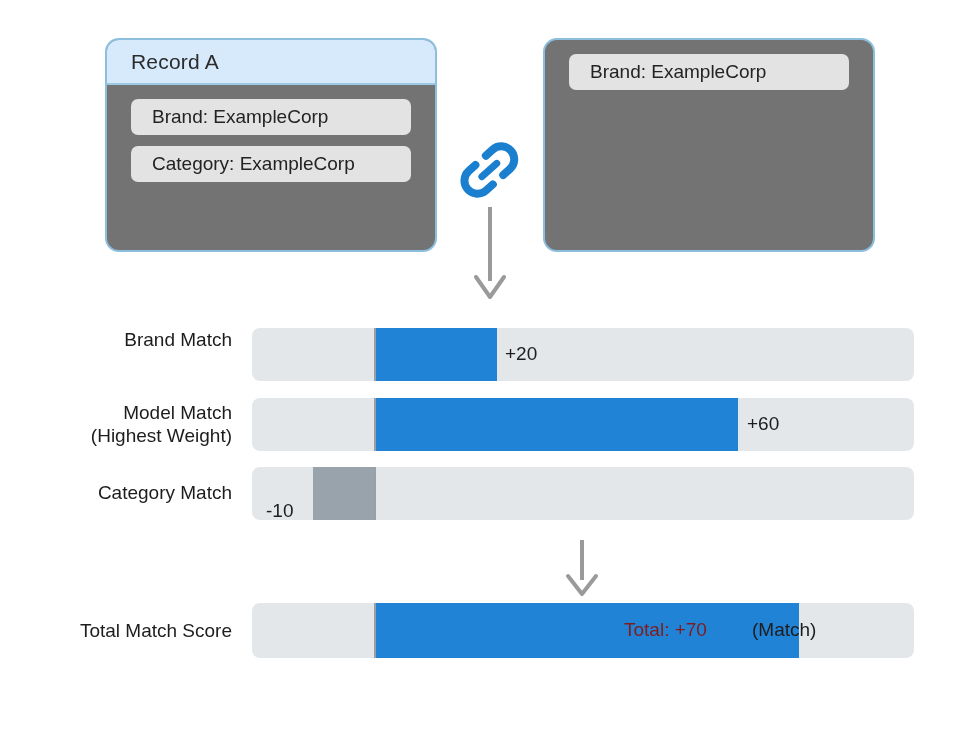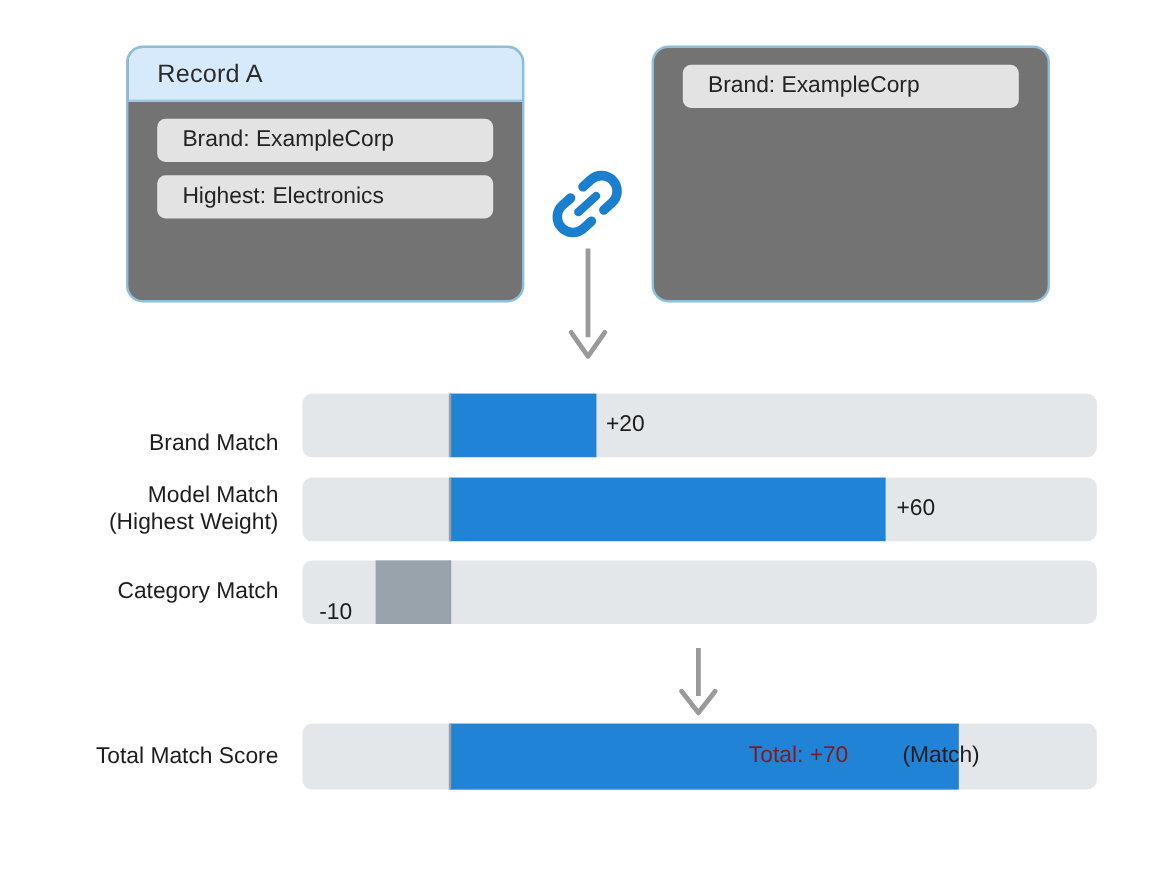--- a/index.html
+++ b/index.html
@@ -130,37 +130,37 @@
 
   
   #row-brand    { top: 328px; }
   #row-model    { top: 398px; }
   #row-category { top: 467px; }
   #row-total    { top: 603px; }
 
   #row-brand .track, #row-model .track, #row-category .track { height: 53px; }
   #row-total .track { height: 55px; }
 
-  #row-brand .row-label    { top: 30px; }
+  #row-brand .row-label    { top: 0; }
   #row-model .row-label    { top: 3px; }
   #row-category .row-label { top: 14px; }
   #row-total .row-label    { top: 16px; }
 </style>
 </head>
 <body>
 
 <div id="stage">
 
   <div class="record-card" id="card-a">
     <div class="record-header">
       <span class="record-header-title">Record A</span>
     </div>
     <div class="record-body">
       <div class="field-chip">Brand: ExampleCorp</div>
-      <div class="field-chip">Highest: Electronics</div>
+      <div class="field-chip">Category: ExampleCorp</div>
     </div>
   </div>
 
   <div class="record-card" id="card-b">
     <div class="record-body">
       <div class="field-chip">Brand: ExampleCorp</div>
     </div>
   </div>
 
   <svg id="link-icon" viewBox="0 0 74 74">

